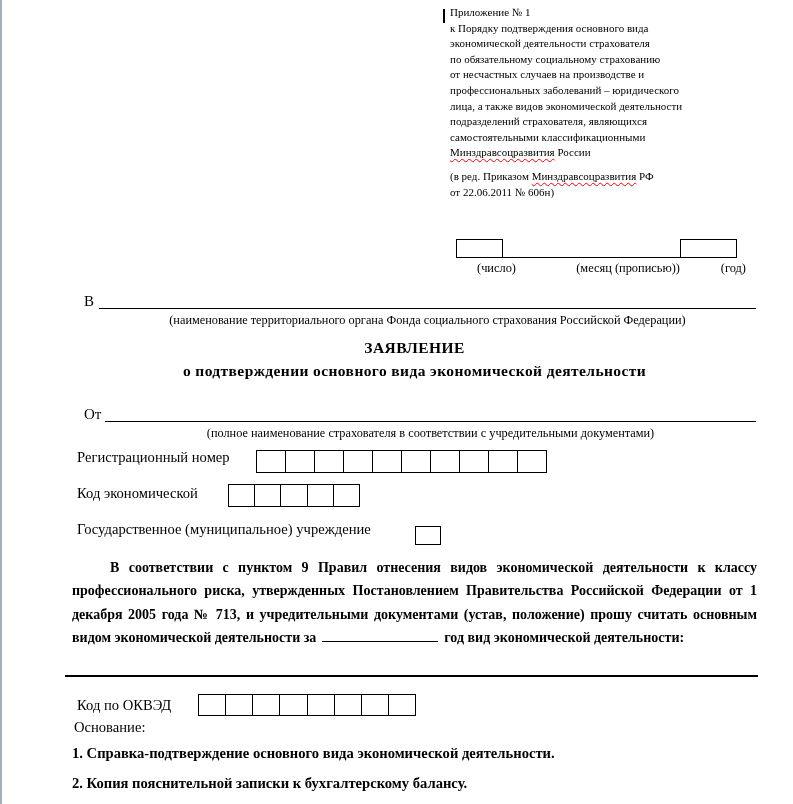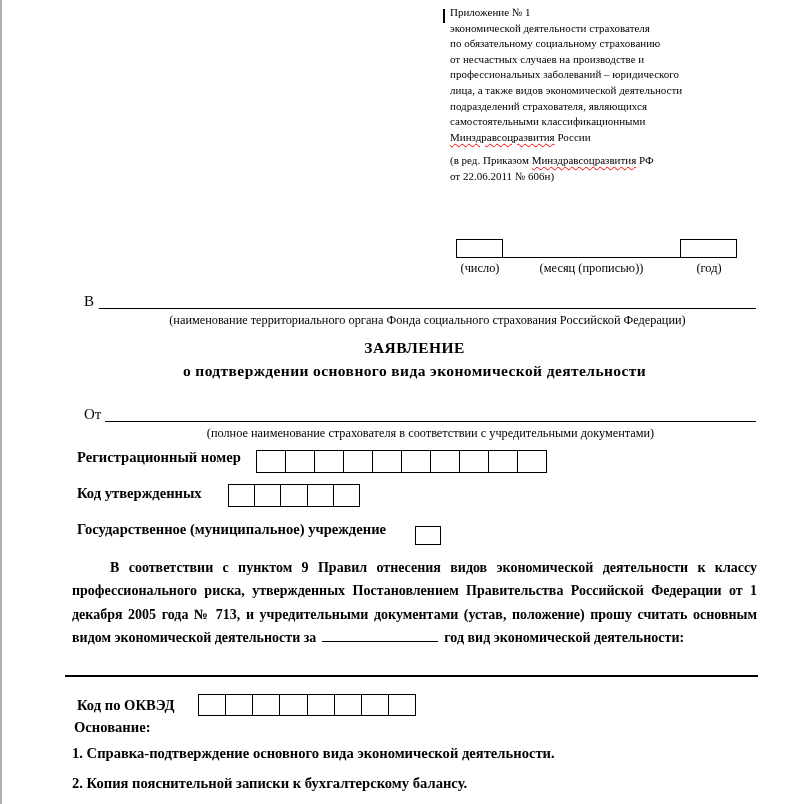--- a/index.html
+++ b/index.html
@@ -29,21 +29,21 @@
     text-decoration: underline wavy #ff0000;
     text-decoration-thickness: 1px;
     text-underline-offset: 2px;
   }
 
   
   .box { border: 1px solid #000; background: #fff; }
   .date-day   { left: 456px; top: 239px; width: 47px; height: 19px; }
   .date-month { left: 503px; top: 239px; width: 177px; height: 19px; border-bottom: 1px solid #000; }
   .date-year  { left: 680px; top: 239px; width: 57px; height: 19px; }
-  .date-label { top: 261px; font-size: 12.4px; text-align: center; }
+  .date-label { top: 261px; font-size: 12.4px; text-align: right; }
   .dl-day   { left: 444px; width: 72px; }
   .dl-month { left: 503px; width: 177px; }
   .dl-year  { left: 672px; width: 74px; }
 
   
   .prefix { font-size: 15px; }
   .fill-line { border-bottom: 1px solid #000; height: 17px; }
   .caption { font-size: 12.3px; text-align: center; white-space: nowrap; }
 
   .to-prefix   { left: 84px; top: 293px; }
@@ -51,21 +51,21 @@
   .to-caption  { left: 99px; top: 313px; width: 657px; }
 
   .title { left: 72px; width: 685px; text-align: center; font-weight: 700; font-size: 15.5px; letter-spacing: 0.4px; white-space: nowrap; }
   .title1 { top: 339px; }
   .title2 { top: 362px; }
 
   .from-prefix  { left: 84px; top: 406px; }
   .from-line    { left: 105px; top: 405px; width: 651px; }
   .from-caption { left: 105px; top: 426px; width: 651px; }
 
-  .field-label { font-size: 14.6px; font-weight: 700; white-space: nowrap; }
+  .field-label { font-size: 14.6px; font-weight: 400; white-space: nowrap; }
   .lbl-reg   { left: 77px; top: 449px; }
   .lbl-sub   { left: 77px; top: 485px; }
   .lbl-state { left: 77px; top: 521px; }
   .lbl-okved { left: 77px; top: 697px; }
   .lbl-grounds { left: 74px; top: 719px; }
 
   .cellgrid { display: flex; }
   .cellgrid .cell {
     flex: 1; border: 1px solid #000; margin-left: -1px; background: #fff;
   }
@@ -92,20 +92,21 @@
   .gi-2 { left: 72px; top: 775px; }
 </style>
 </head>
 <body>
 
 <div class="abs page-edge"></div>
 <div class="abs cursor"></div>
 
 <div class="abs appendix">
   <div>Приложение № 1</div>
+  <div>к Порядку подтверждения основного вида</div>
   <div>экономической деятельности страхователя</div>
   <div>по обязательному социальному страхованию</div>
   <div>от несчастных случаев на производстве и</div>
   <div>профессиональных заболеваний – юридического</div>
   <div>лица, а также видов экономической деятельности</div>
   <div>подразделений страхователя, являющихся</div>
   <div>самостоятельными классификационными</div>
   <div><span class="sq">Минздравсоцразвития</span><span> России</span></div>
   <div class="rev">
     <div><span>(в ред. Приказом </span><span class="sq">Минздравсоцразвития</span><span> РФ</span></div>
@@ -138,21 +139,21 @@
     <div class="cell"></div>
     <div class="cell"></div>
     <div class="cell"></div>
     <div class="cell"></div>
     <div class="cell"></div>
     <div class="cell"></div>
     <div class="cell"></div>
     <div class="cell"></div>
   </div>
 
-<div class="abs field-label lbl-sub">Код утвержденных</div>
+<div class="abs field-label lbl-sub">Код экономической</div>
 <div class="abs cellgrid grid-sub">
     <div class="cell"></div>
     <div class="cell"></div>
     <div class="cell"></div>
     <div class="cell"></div>
     <div class="cell"></div>
   </div>
 
 <div class="abs field-label lbl-state">Государственное (муниципальное) учреждение</div>
 <div class="abs cellgrid grid-state">

